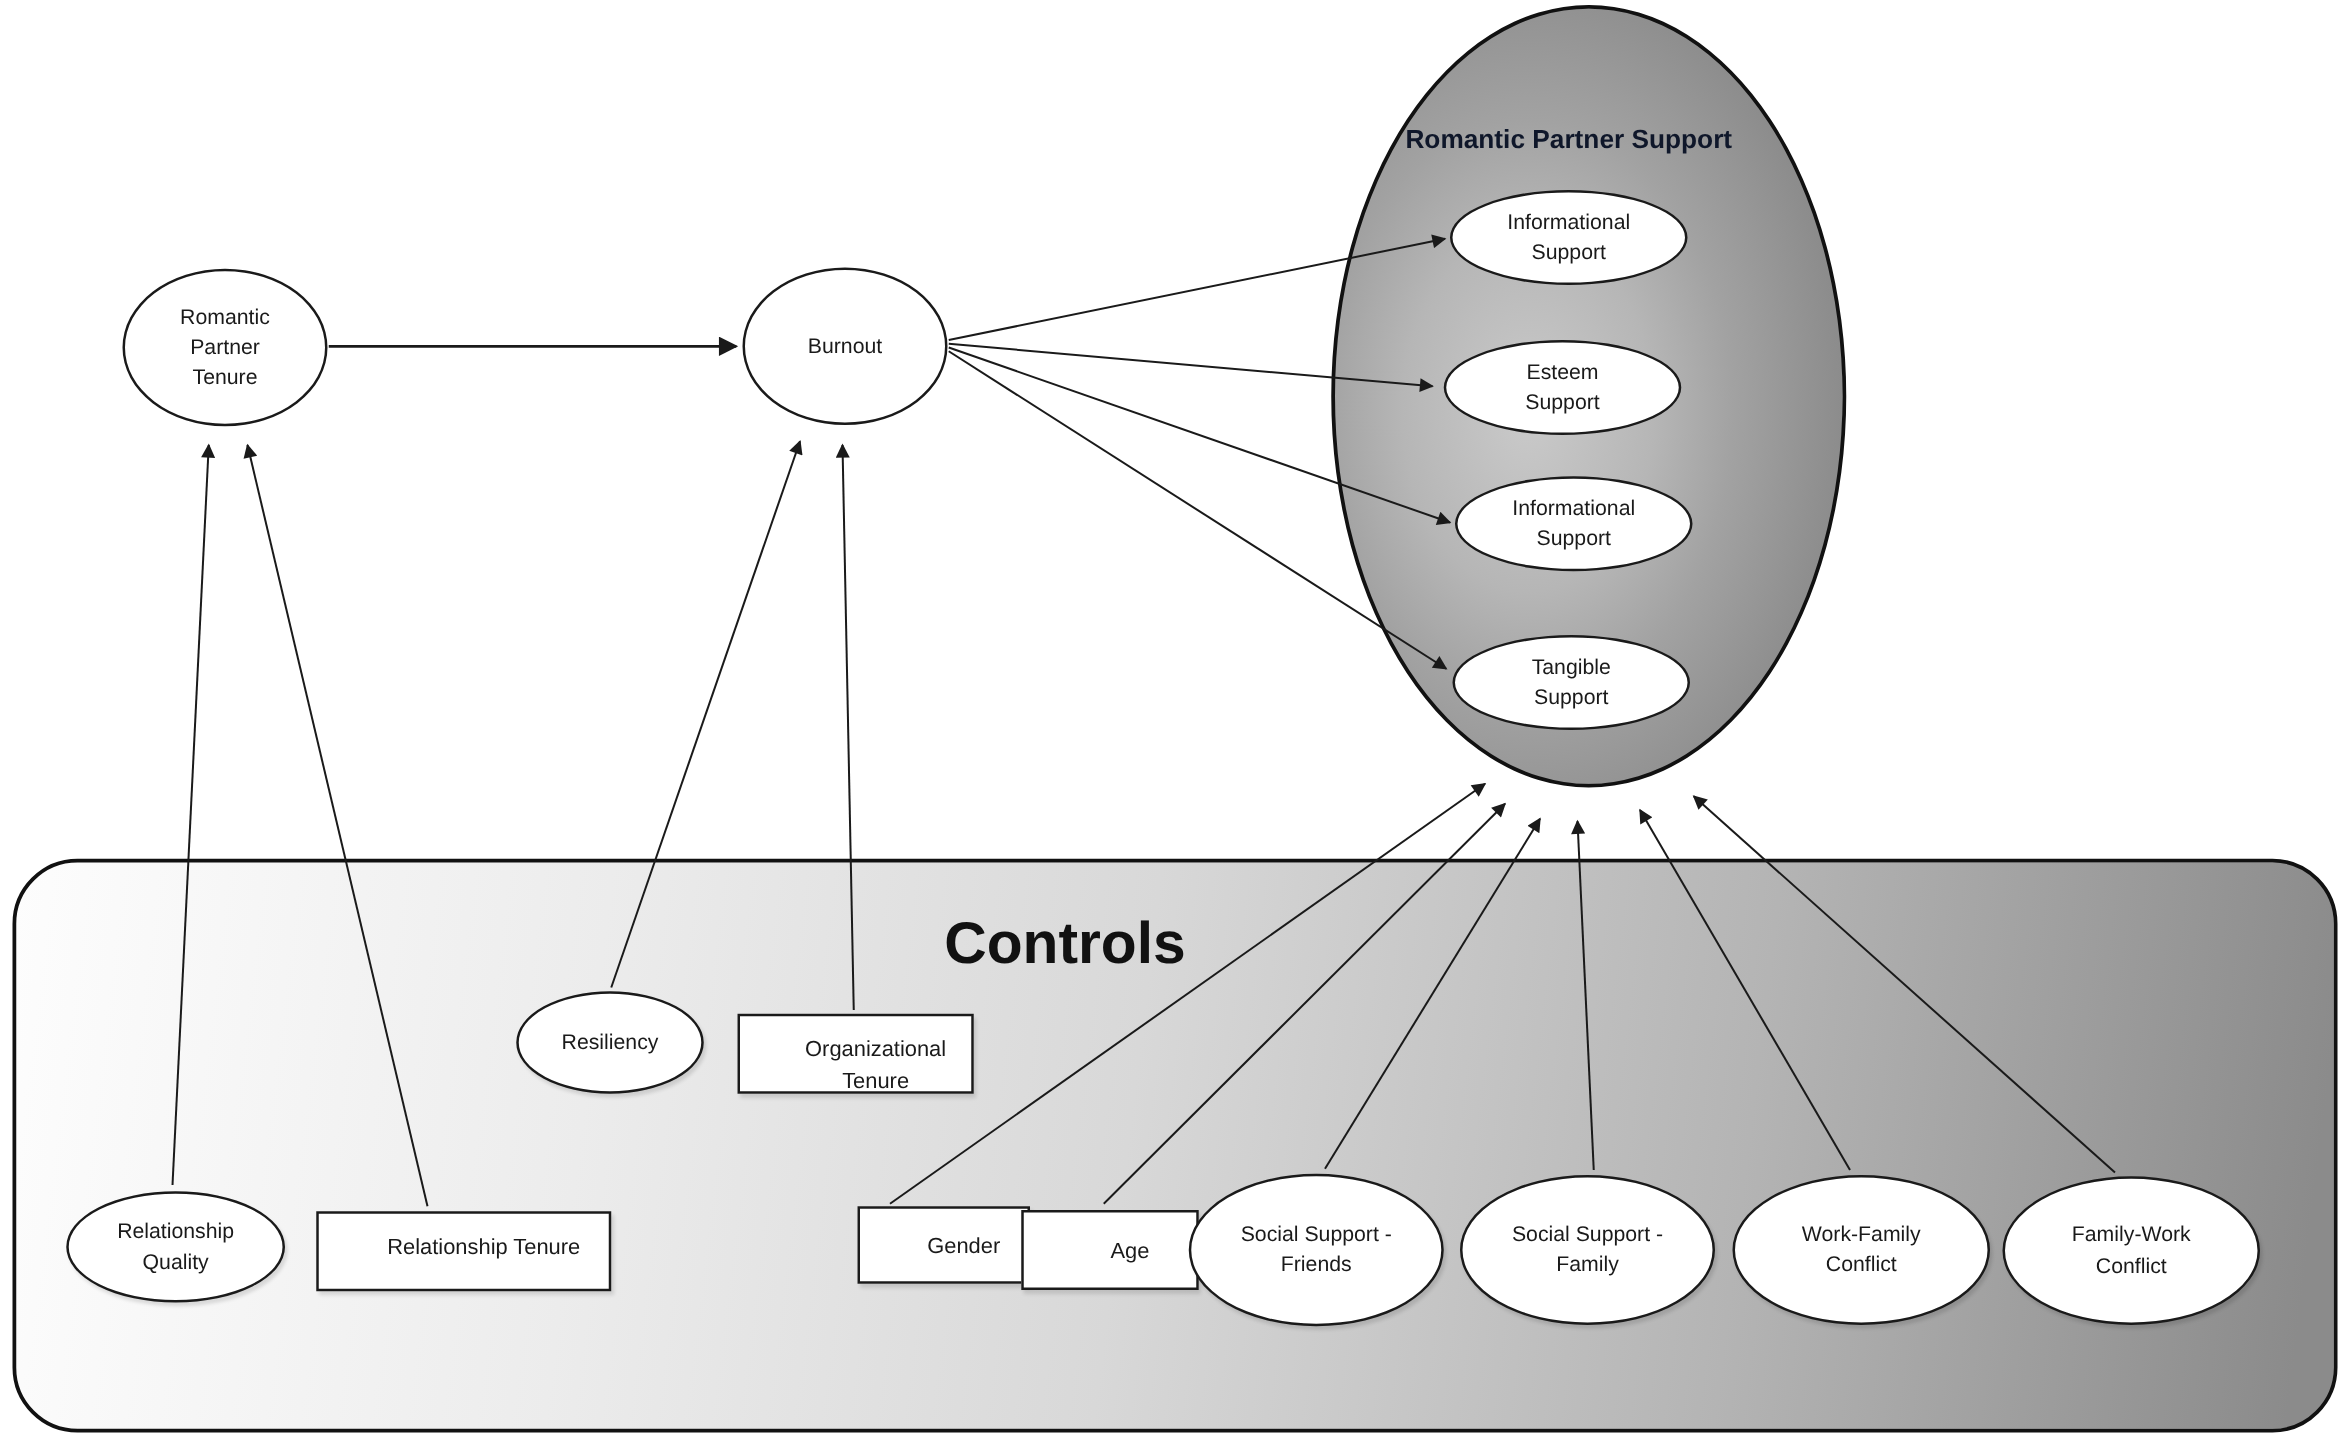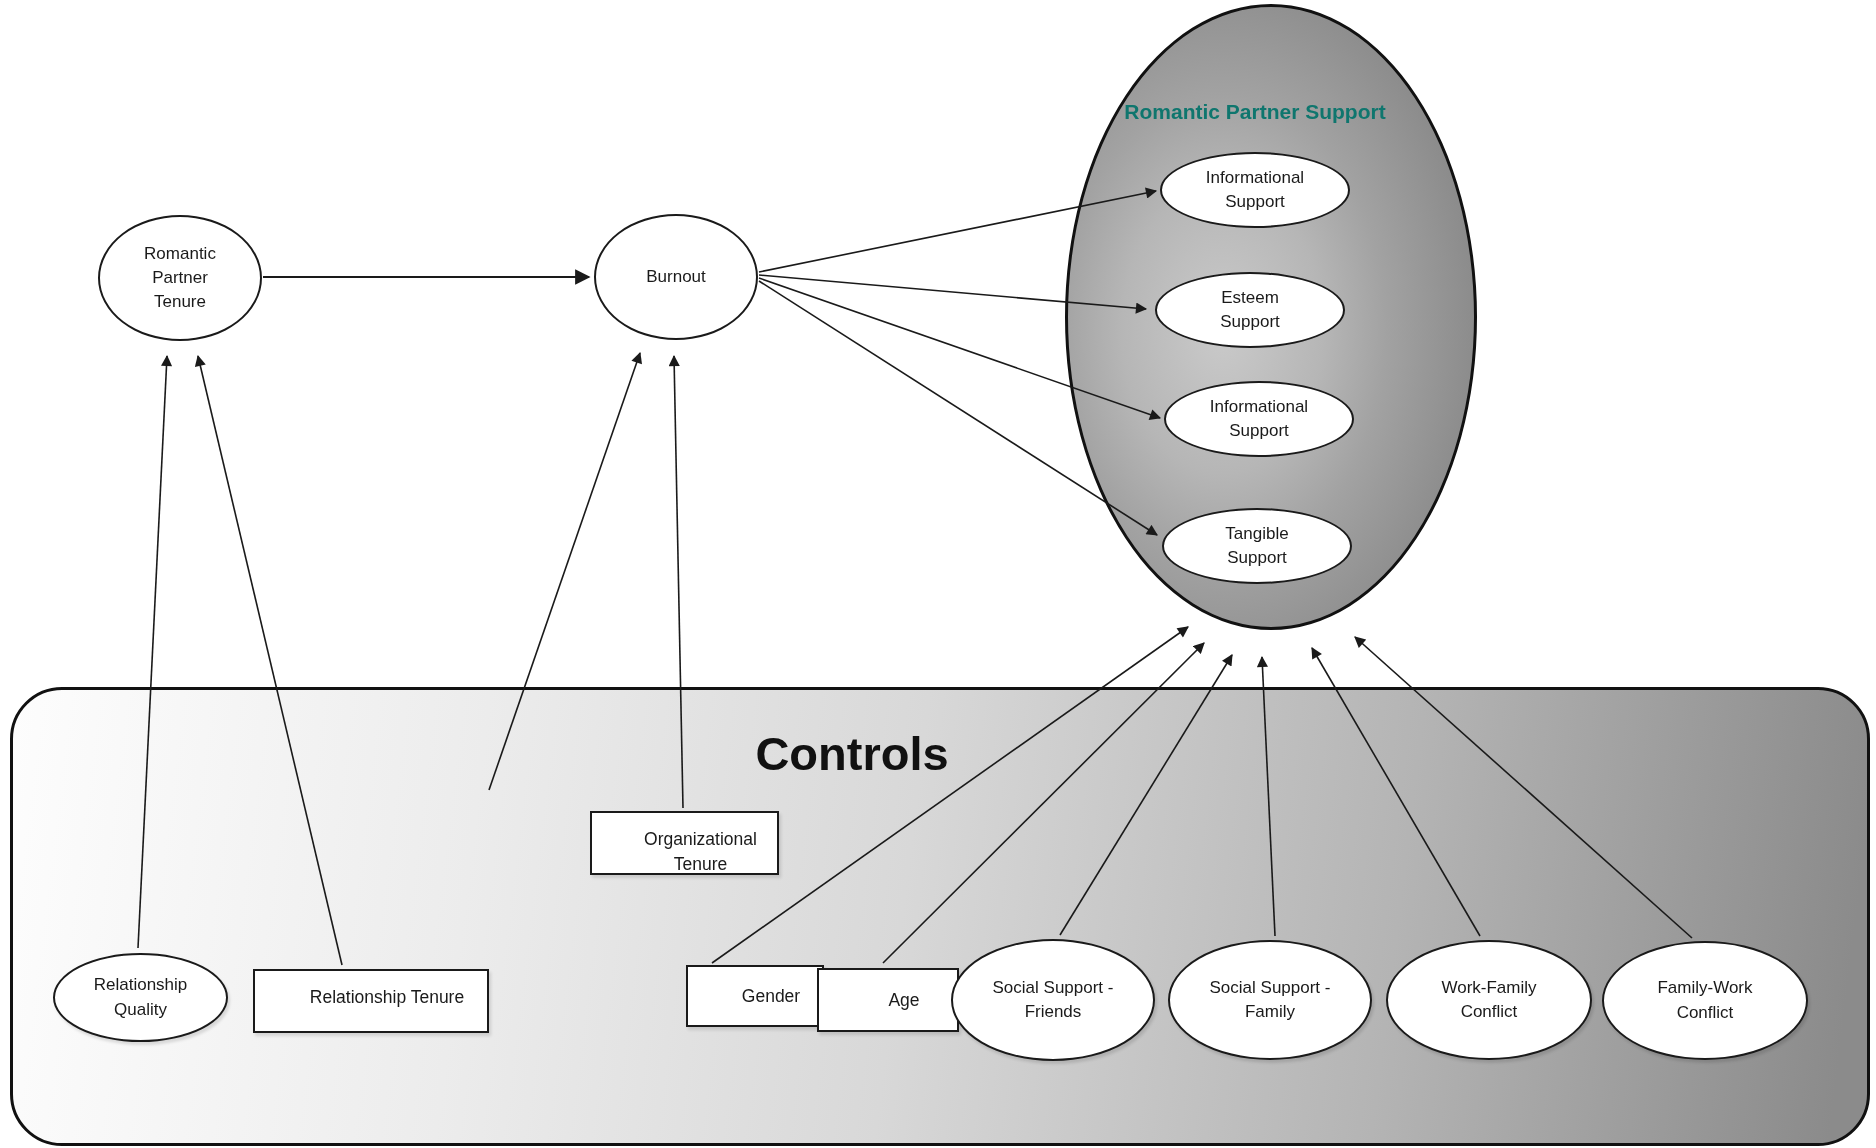--- a/index.html
+++ b/index.html
@@ -63,21 +63,21 @@
     box-sizing: border-box;
   }
   #support-title {
     position: absolute;
     left: 1045px; top: 100px;
     width: 420px;
     text-align: center;
     font-size: 21px;
     font-weight: 700;
     z-index: 3;
-    color: #0f766e;
+    color: #0f172a;
   }
   #controls-box {
     position: absolute;
     left: 10px; top: 687px;
     width: 1860px; height: 459px;
     border: 3px solid #111111;
     border-radius: 52px;
     background: linear-gradient(97deg, #fdfdfd 0%, #ececec 25%, #d8d8d8 48%, #b4b4b4 74%, #8b8b8b 98%);
     z-index: 1;
     box-sizing: border-box;
@@ -145,20 +145,21 @@
 
   <div class="node-ellipse inner-support" style="left:1155px; top:272px; width:190px; height:76px;">Esteem
 Support</div>
 
   <div class="node-ellipse inner-support" style="left:1164px; top:381px; width:190px; height:76px;">Informational
 Support</div>
 
   <div class="node-ellipse inner-support" style="left:1162px; top:508px; width:190px; height:76px;">Tangible
 Support</div>
 
+  <div class="node-ellipse shadowed" style="left:413px; top:793px; width:150px; height:82px;">Resiliency</div>
 
   <div class="node-rect text-high" style="left:590px; top:811px; width:189px; height:64px;">Organizational Tenure</div>
 
   <div class="node-ellipse shadowed" style="left:53px; top:953px; width:175px; height:89px;">Relationship
 Quality</div>
 
   <div class="node-rect text-high" style="left:253px; top:969px; width:236px; height:64px;">Relationship Tenure</div>
 
   <div class="node-rect" style="left:686px; top:965px; width:138px; height:62px;">Gender</div>
 

